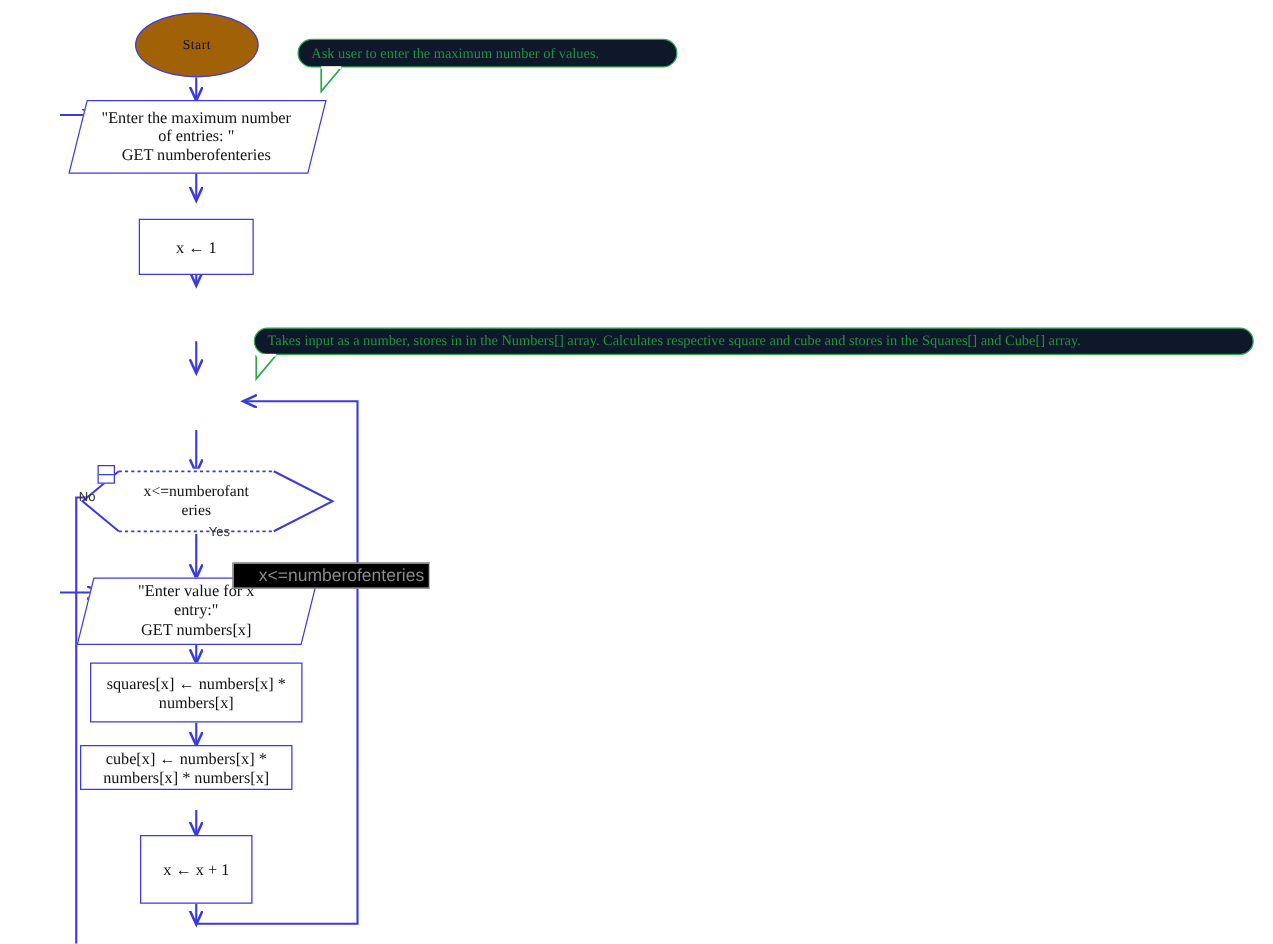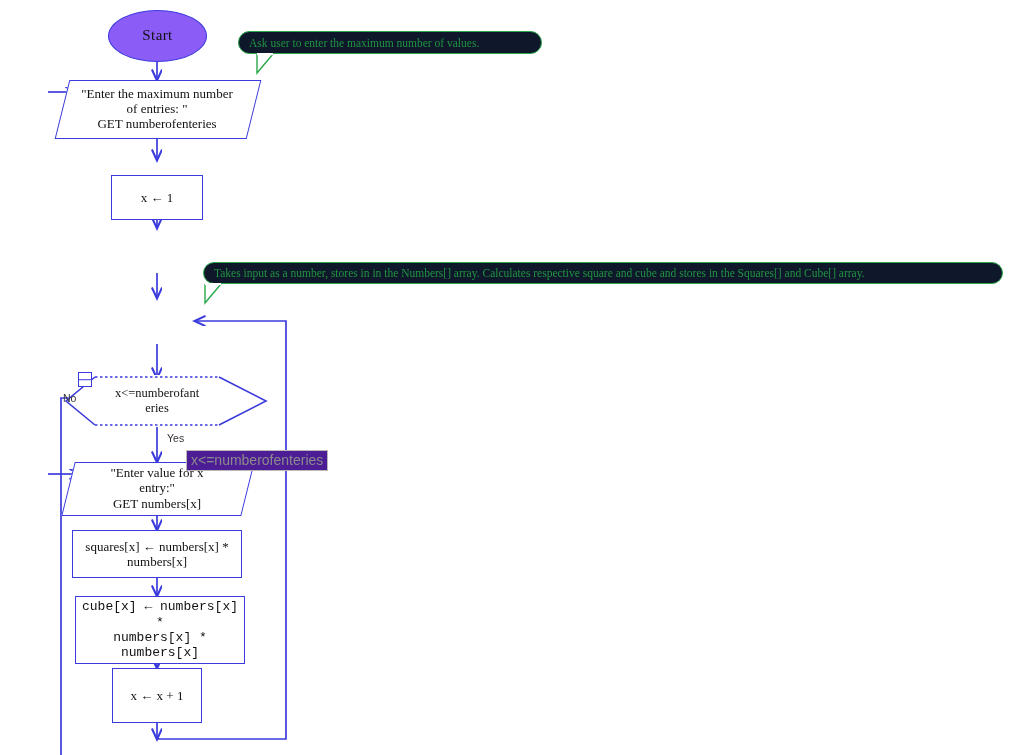--- a/index.html
+++ b/index.html
@@ -44,22 +44,22 @@
     display: block;
     width: 100%;
     padding: 0 4px;
     white-space: pre-line;
   }
 
   
   .oval {
     border: 1.6px solid #3b3bdd;
     border-radius: 50%;
-    background: #8b5cf6;
-    font-size: 15px;
+    background: #a16207;
+    font-size: 11px;
     letter-spacing: .4px;
   }
 
   
   .process {
     border: 1.8px solid #3b3bdd;
     background: #ffffff;
     font-size: 13px;
   }
 
@@ -126,26 +126,26 @@
     top: 50%;
     height: 1.6px;
     background: #3b3bdd;
     transform: translateY(-50%);
   }
 
   
   .tooltip {
     position: absolute;
     box-sizing: border-box;
-    background: #4c1d95;
+    background: #000000;
     border: 1px solid #b9b9b9;
     color: #8b8b8b;
     font-family: "Liberation Sans", sans-serif;
     font-size: 14px;
-    padding: 1px 4px 2px 4px;
+    padding: 1px 4px 2px 20px;
     white-space: nowrap;
     z-index: 30;
   }
 </style>
 </head>
 <body>
 
 <div id="canvas">
 
   <svg id="wires" viewBox="0 0 1018 755" xmlns="http://www.w3.org/2000/svg">
@@ -214,35 +214,35 @@
 
 
   <div class="node decision" style="left:86px; top:375px; width:142px; height:52px;">
     <span class="txt">x&lt;=numberofant
 eries</span>
   </div>
 
   <div class="collapse-icon" style="left:78px; top:372px;"></div>
 
   <span class="edge-label" style="left:63px; top:392px;">No</span>
-  <span class="edge-label" style="left:167px; top:420px;margin-top:12px;">Yes</span>
+  <span class="edge-label" style="left:167px; top:420px;">Yes</span>
 
   <div class="node io" style="left:68px; top:462px; width:178px; height:52px;">
     <span class="skew"></span>
     <span class="txt">"Enter value for x
 entry:"
 GET numbers[x]</span>
   </div>
 
   <div class="node process" style="left:72px; top:530px; width:170px; height:48px;">
     <span class="txt">squares[x] ← numbers[x] *
 numbers[x]</span>
   </div>
 
-  <div class="node process" style="left:75px; top:596px; width:170px; height:68px;font-family:Liberation Mono, monospace;">
+  <div class="node process" style="left:64px; top:596px; width:170px; height:36px;">
     <span class="txt">cube[x] ← numbers[x] *
 numbers[x] * numbers[x]</span>
   </div>
 
   <div class="node process" style="left:112px; top:668px; width:90px; height:55px;">
     <span class="txt">x ← x + 1</span>
   </div>
 
   <div class="comment" style="left:238px; top:31px; width:304px; height:23px;">
     <span>Ask user to enter the maximum number of values.</span>

